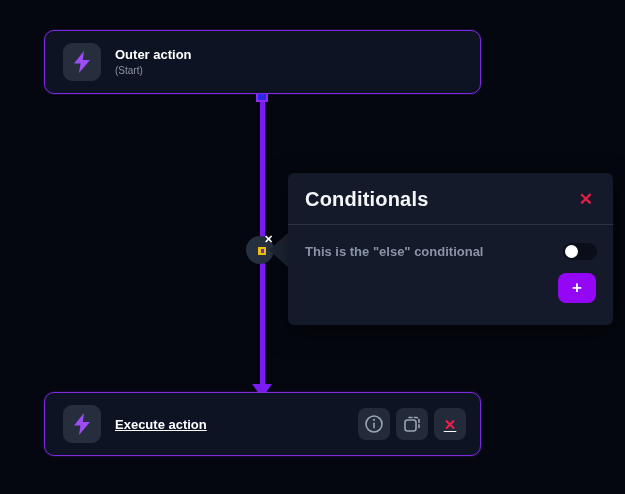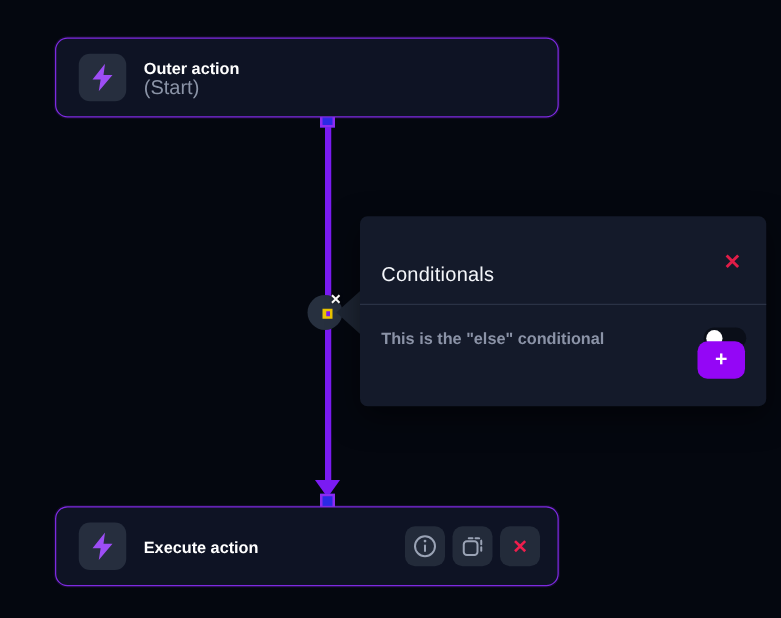--- a/index.html
+++ b/index.html
@@ -8,39 +8,39 @@
     position:relative;
     background:#04070f;
     font-family:"Liberation Sans", sans-serif;
     overflow:hidden;
     color:#fff;
   }
 
   
   .flow-node {
     position:absolute;
-    left:44px; width:403px; height:64px;
+    left:44px; width:437px; height:64px;
     background:#0e1324;
     border:1px solid #7d2ae0;
     border-radius:10px;
     display:flex; align-items:center;
     padding:0 14px 0 18px;
     box-shadow:0 0 0 1px rgba(125,42,224,.15);
   }
   .node-outer { top:30px; }
-  .node-execute { top:405px; }
+  .node-execute { top:392px;text-decoration:underline; }
   .icon-tile {
     width:38px; height:38px; border-radius:9px;
     background:#262e3e;
     display:flex; align-items:center; justify-content:center;
     flex:0 0 auto;
   }
   .node-text { margin-left:14px; flex:1 1 auto; min-width:0; }
   .node-title { font-size:13px; font-weight:bold; color:#ffffff; line-height:17px; }
-  .node-subtitle { font-size:16px; color:#8a93a6; line-height:16px; }
+  .node-subtitle { font-size:10px; color:#8a93a6; line-height:16px; }
   .node-actions { display:flex; gap:6px; }
   .node-action-btn {
     width:32px; height:32px; border-radius:8px;
     background:#232b3a; border:none;
     display:flex; align-items:center; justify-content:center;
     cursor:pointer; color:#9aa3b5; padding:0;
   }
   .node-action-btn.danger { color:#ef1e4d; font-size:16px; font-weight:bold; }
   .x-glyph { font-size:15px; font-weight:bold; line-height:1; }
 
@@ -99,21 +99,21 @@
     width:0; height:0;
     border-top:18px solid transparent;
     border-bottom:18px solid transparent;
     border-right:20px solid #1e2634;
   }
   .popover-header {
     display:flex; align-items:center; justify-content:space-between;
     padding:15px 20px 13px 17px;
     border-bottom:1px solid #2a3245;
   }
-  .popover-title { font-size:16px; font-weight:400; color:#f4f6fa; letter-spacing:.2px;margin-top:24px; }
+  .popover-title { font-size:20px; font-weight:700; color:#f4f6fa; letter-spacing:.2px; }
   .popover-close {
     background:none; border:none; cursor:pointer;
     color:#e11d48; font-size:17px; font-weight:bold; line-height:1; padding:0;
   }
   .popover-body { padding:18px 16px 0 17px; }
   .else-row { display:flex; align-items:center; justify-content:space-between; }
   .else-label { font-size:13px; font-weight:bold; color:#8b93a7; }
   .toggle {
     position:relative; width:34px; height:17px; border-radius:9px;
     background:#0a0e18; cursor:pointer; flex:0 0 auto;

